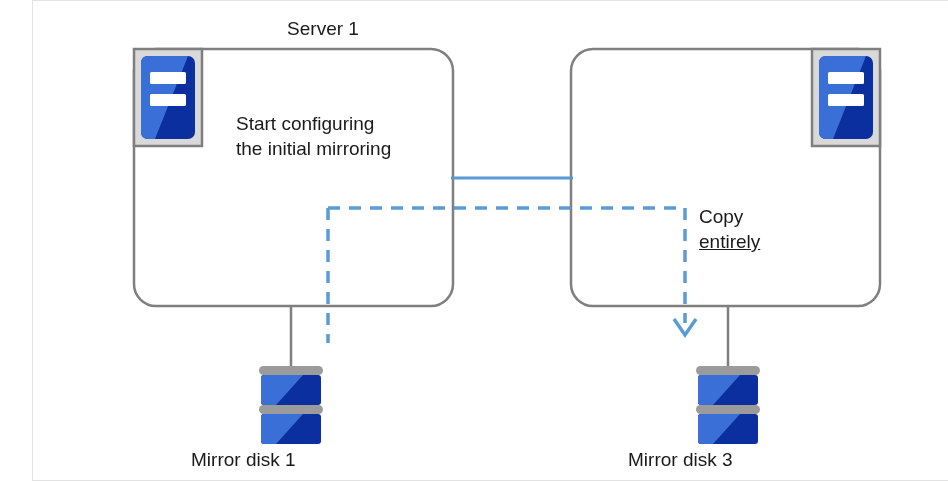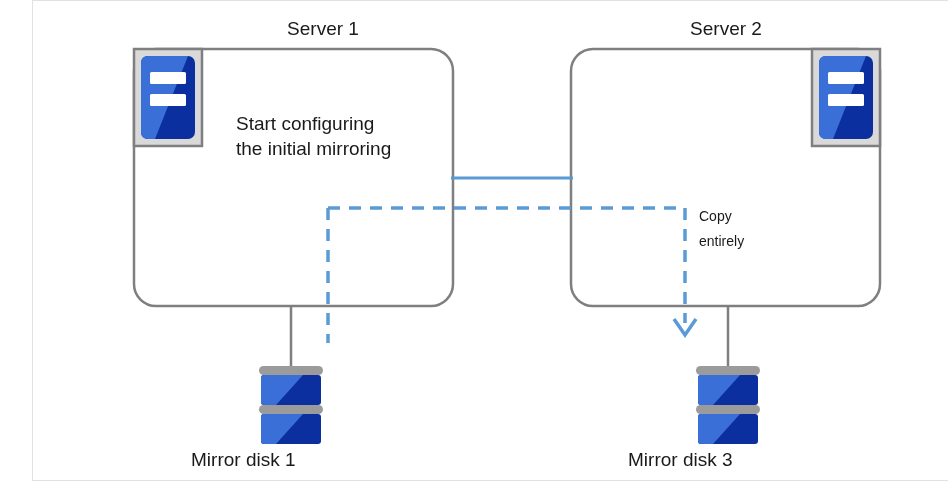--- a/index.html
+++ b/index.html
@@ -39,21 +39,21 @@
     text-align: center;
   }
   .body-label {
     font-size: 19px;
   }
   .disk-label {
     font-size: 19px;
     text-align: left;
   }
   .copy-label {
-    font-size: 14px;
+    font-size: 19px;
     line-height: 25px;
   }
 </style>
 </head>
 <body>
 
 <div id="canvas">
 
   <svg class="svg-layer" viewBox="0 0 948 481">
 
@@ -104,27 +104,26 @@
       <path d="M665 377 q0-3 3-3 h39 L680 404 h-12 q-3 0-3-3 Z" fill="#3a6fd8"></path>
       <rect x="663" y="404" width="64" height="9" rx="4.5" ry="4.5" fill="#9b9b9b"></rect>
       <rect x="665" y="413" width="60" height="30" rx="3" ry="3" fill="#0b2f9e"></rect>
       <path d="M665 416 q0-3 3-3 h39 L680 443 h-12 q-3 0-3-3 Z" fill="#3a6fd8"></path>
     </g>
 
   </svg>
 
   <div class="label title-label" style="left:190px; top:16px; width:200px;">Server 1</div>
 
-  <div class="label title-label" style="left:593px; top:16px; width:200px;">Server 2</div>
 
   <div class="label body-label" style="left:203px; top:111px;">Start configuring</div>
 
   <div class="label body-label" style="left:203px; top:136px;">the initial mirroring</div>
 
   <div class="label copy-label" style="left:666px; top:203px;">Copy</div>
 
-  <div class="label copy-label" style="left:666px; top:228px;">entirely</div>
+  <div class="label copy-label" style="left:666px; top:228px;text-decoration:underline;">entirely</div>
 
   <div class="label disk-label" style="left:158px; top:447px; width:200px;">Mirror disk 1</div>
 
   <div class="label disk-label" style="left:595px; top:447px; width:200px;">Mirror disk 3</div>
 
 </div>
 
 </body></html>

